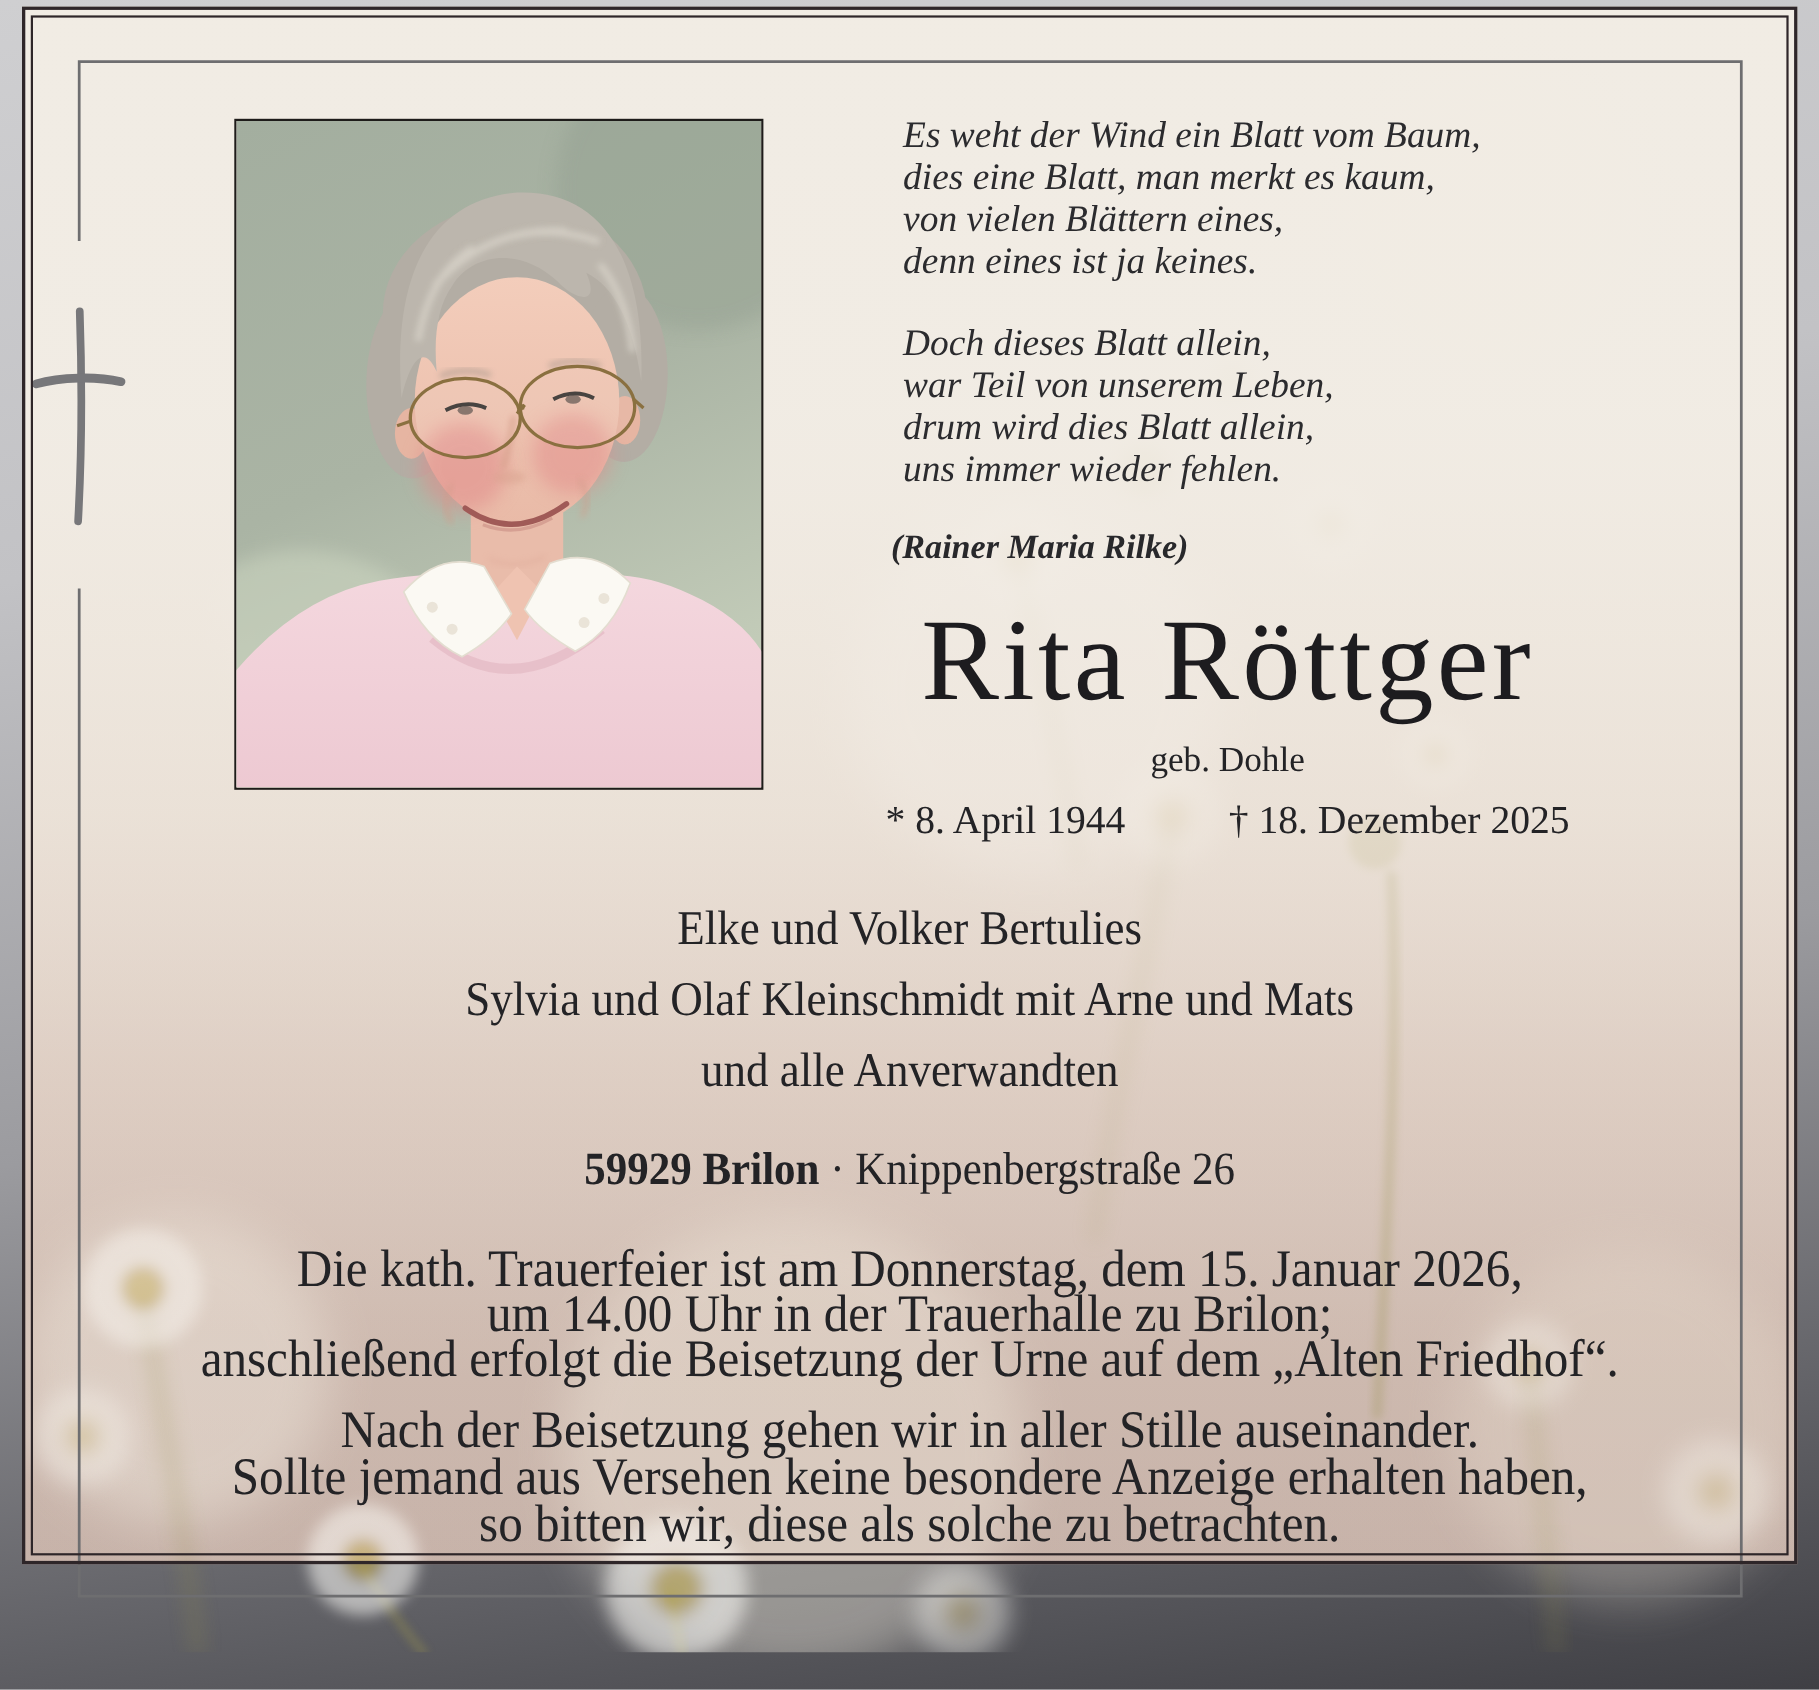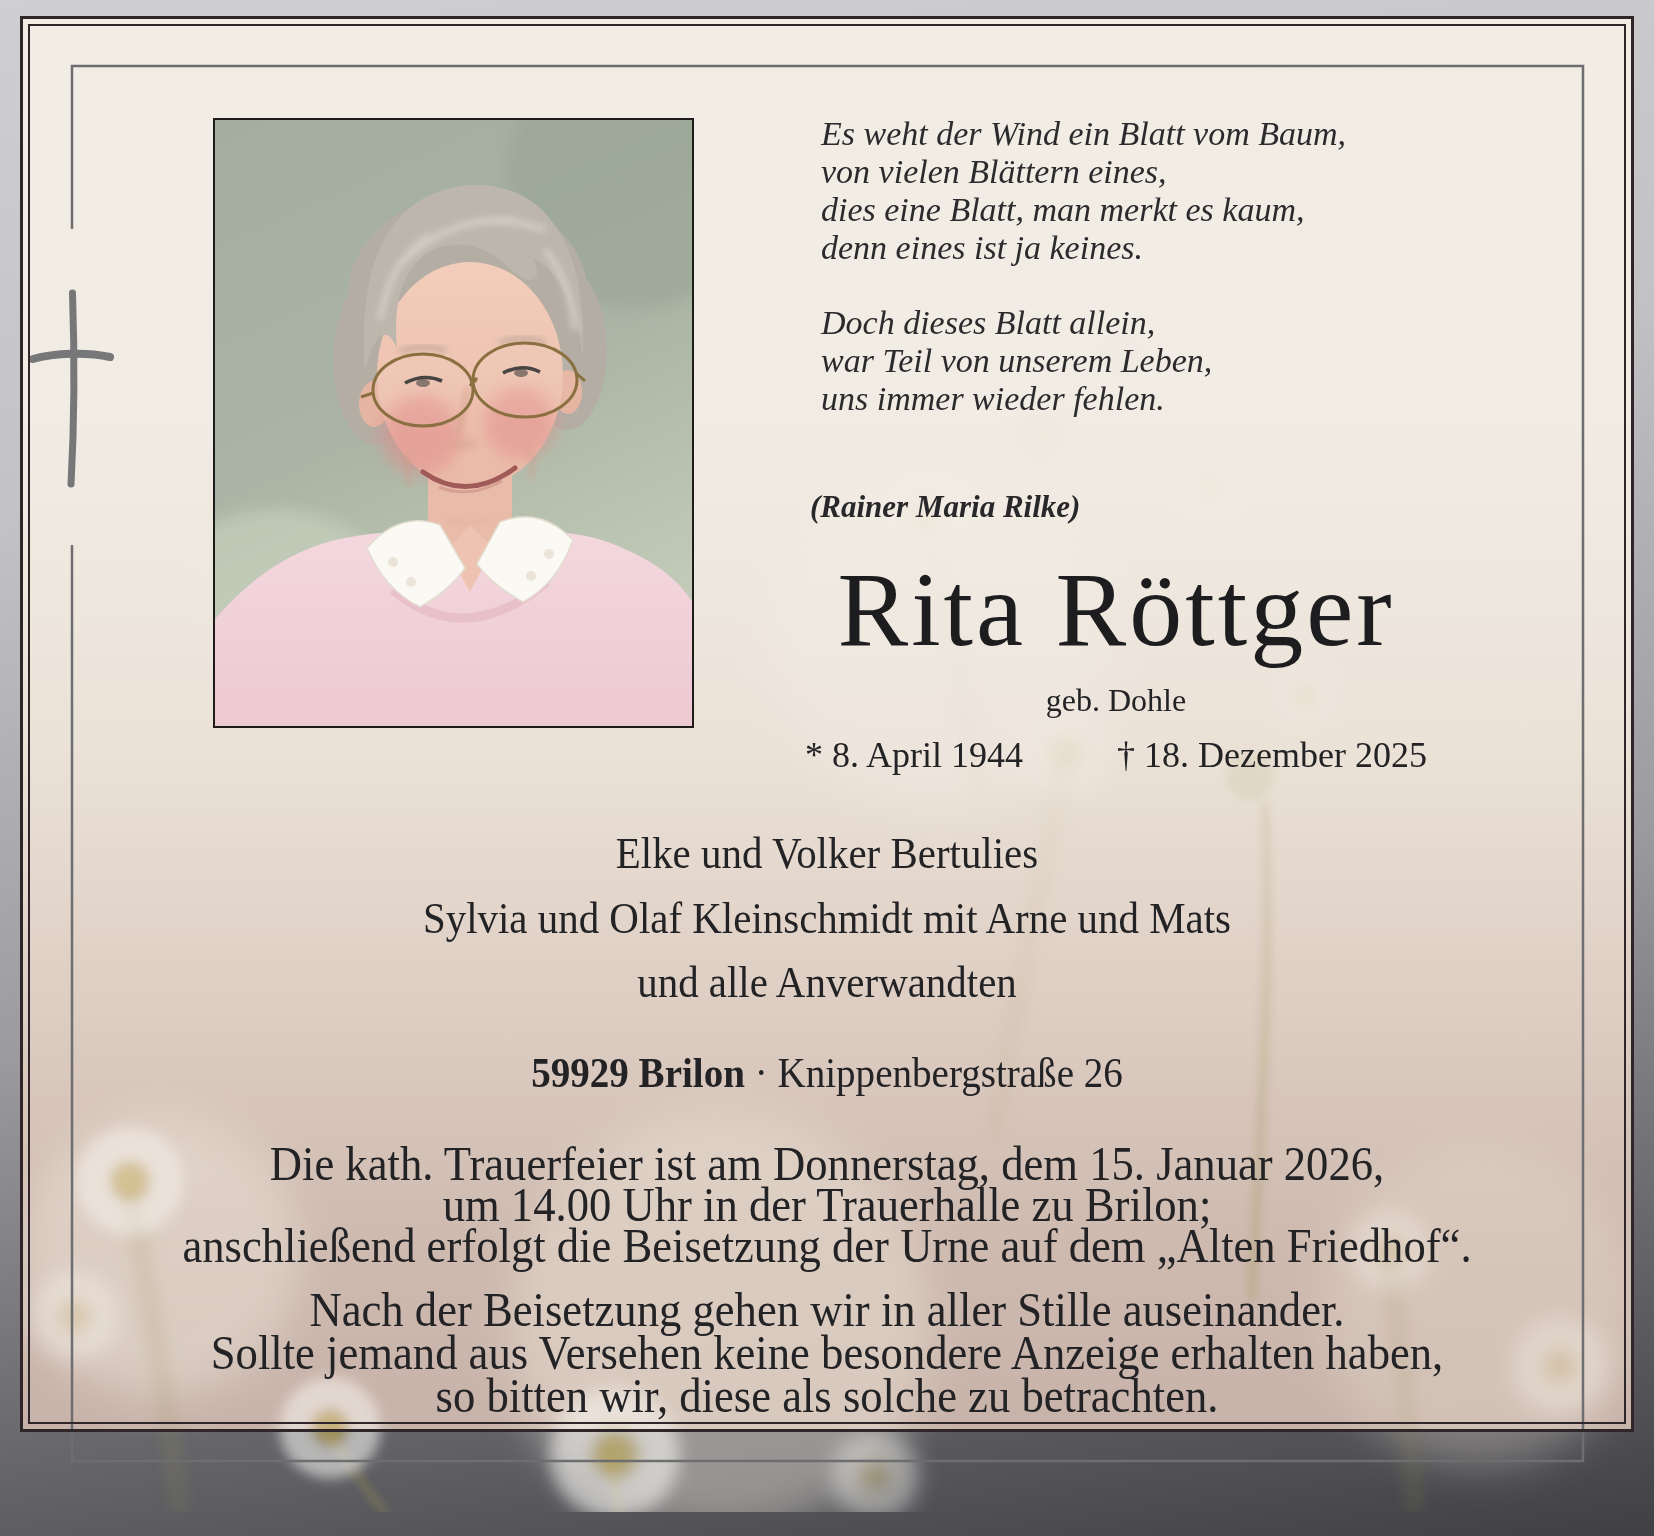--- a/index.html
+++ b/index.html
@@ -3,21 +3,21 @@
 <meta charset="utf-8">
 <style>
   html,body{margin:0;padding:0;}
   body{
     width:1654px;height:1536px;overflow:hidden;position:relative;
     background:linear-gradient(172deg,#cfcfd1 0%,#c2c2c5 30%,#9b9b9f 60%,#616166 85%,#3f3f44 100%);
     font-family:"Liberation Serif","DejaVu Serif",serif;
     color:#232326;
   }
   .card{
-    position:absolute;left:20px;top:16px;width:1614px;height:1416px;
+    position:absolute;left:20px;top:6px;width:1614px;height:1416px;
     background:linear-gradient(180deg,#f1ece4 0%,#efe9e1 30%,#e7ddd3 52%,#d9c8be 72%,#ccb8ae 88%,#c6b2a9 100%);
   }
   .card::before{content:"";position:absolute;inset:0;border:3px solid #2e2629;pointer-events:none;z-index:40;}
   .card::after{content:"";position:absolute;inset:8px;border:2px solid #2e2629;pointer-events:none;z-index:40;}
   .bg-svg,.rule-svg{position:absolute;left:0;top:0;width:1614px;height:1496px;}
   .bg-svg{z-index:1;}
   .veil{
     position:absolute;inset:0;z-index:2;
     background:linear-gradient(180deg,
       rgba(241,236,228,.94) 0%,
@@ -221,27 +221,28 @@
         <path d="M255,266 L262,258" fill="none"></path>
         <path d="M158,273 L146,277" fill="none"></path>
         <path d="M361,253 L370,261" fill="none"></path>
       </g>
     </svg>
   </div>
 
   <div class="right-col">
     <div class="poem txt" style="position:absolute;top:99px;left:0;width:612px;">
       <div class="pl">Es weht der Wind ein Blatt vom Baum,</div>
+      <div class="pl">dies eine Blatt, man merkt es kaum,</div>
       <div class="pl">von vielen Blättern eines,</div>
-      <div class="pl">dies eine Blatt, man merkt es kaum,</div>
       <div class="pl">denn eines ist ja keines.</div>
     </div>
     <div class="poem txt" style="position:absolute;top:288px;left:0;width:612px;">
       <div class="pl">Doch dieses Blatt allein,</div>
       <div class="pl">war Teil von unserem Leben,</div>
+      <div class="pl">drum wird dies Blatt allein,</div>
       <div class="pl">uns immer wieder fehlen.</div>
     </div>
     <div class="attribution txt" style="position:absolute;top:473px;left:0;width:606px;">(Rainer Maria Rilke)</div>
     <div class="name txt" style="position:absolute;top:541px;left:0;width:612px;">Rita Röttger</div>
     <div class="maiden txt" style="position:absolute;top:666px;left:0;width:612px;">geb. Dohle</div>
     <div class="dates txt" style="position:absolute;top:718px;left:0;width:612px;">
       <span>* 8. April 1944</span>
       <span>† 18. Dezember 2025</span>
     </div>
   </div>

